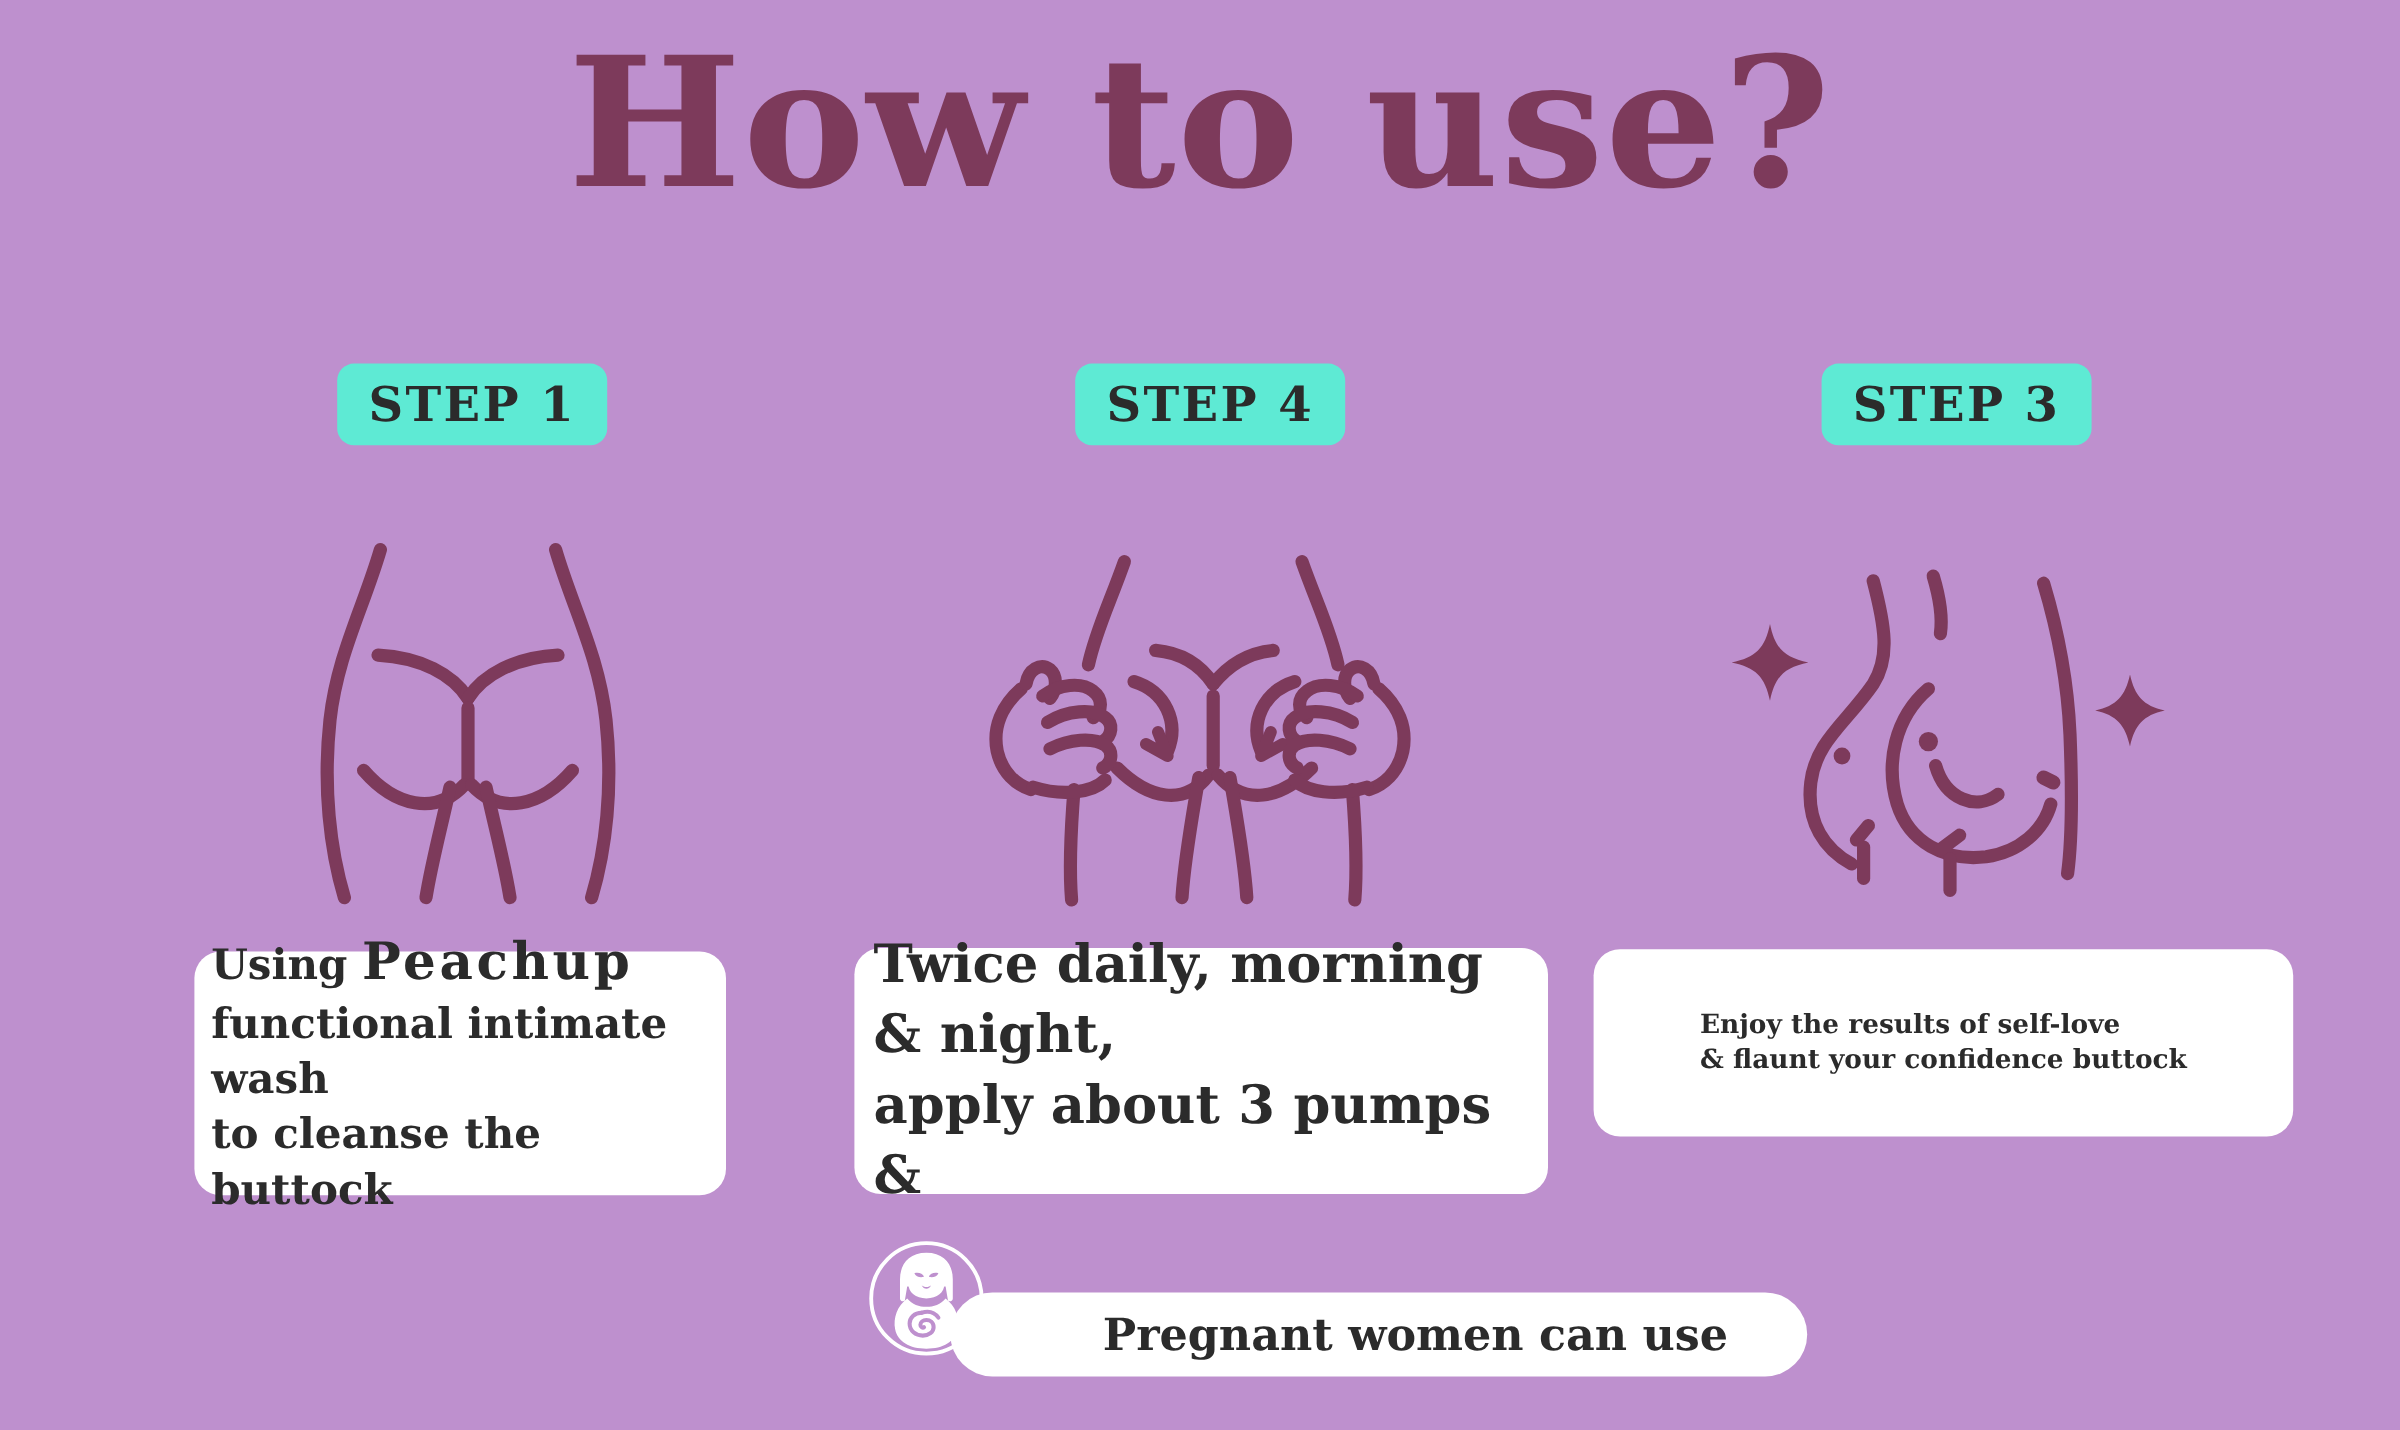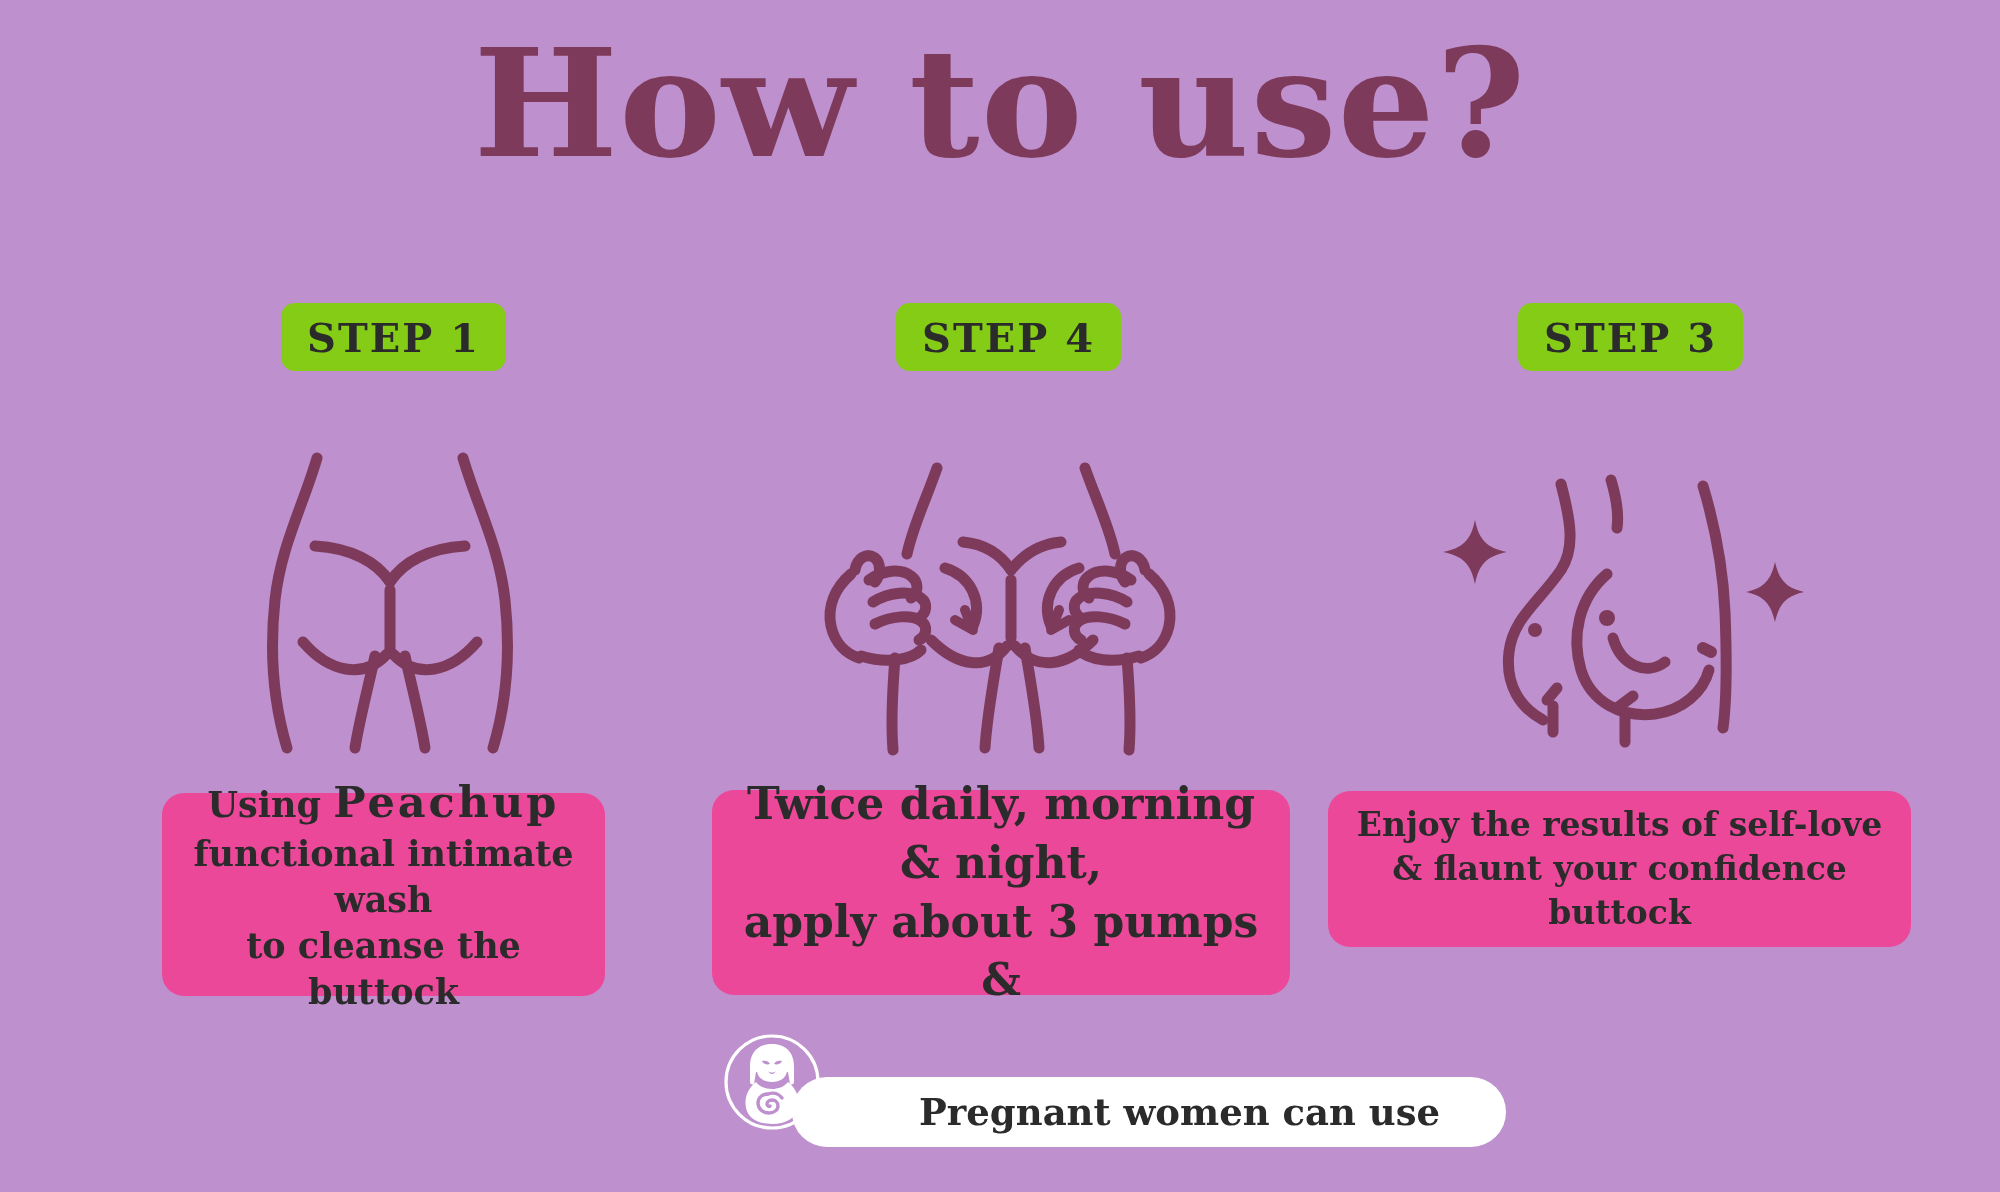--- a/index.html
+++ b/index.html
@@ -21,21 +21,21 @@
     font-size:150px;
     line-height:1.0;
     letter-spacing:1px;
     color:#7d3a5b;
     transform:scaleX(1.02);
   }
 
   
   .badge{
     position:absolute;top:303px;
-    background:#84cc16;
+    background:#5eead4;
     border-radius:14px;
     height:68px;
     display:flex;align-items:center;justify-content:center;
     font-family:"DejaVu Serif","Liberation Serif",serif;
     font-weight:700;
     font-size:40px;
     letter-spacing:2px;
     color:#2b2b2b;
     box-sizing:border-box;
     padding:0 26px;
@@ -50,32 +50,31 @@
     display:flex;align-items:center;justify-content:center;
   }
   .illus1{left:245px;top:450px;width:290px;height:310px;}
   .illus2{left:795px;top:450px;width:410px;height:310px;}
   .illus3{left:1435px;top:470px;width:370px;height:290px;}
   .illus svg{display:block;}
 
   
   .card{
     position:absolute;
-    background:#ec4899;
+    background:#ffffff;
     border-radius:22px;
     display:flex;align-items:center;justify-content:center;
-    text-align:center;
     color:#2b2b2b;
     font-family:"DejaVu Serif","Liberation Serif",serif;
     font-weight:700;
     box-sizing:border-box;
   }
   .card1{left:162px;top:793px;width:443px;height:203px;font-size:35px;line-height:1.32;padding:0 14px;}
   .card2{left:712px;top:790px;width:578px;height:205px;font-size:44px;line-height:1.33;padding:0 16px;}
-  .card3{left:1328px;top:791px;width:583px;height:156px;font-size:33px;line-height:1.34;padding:0 16px;}
+  .card3{left:1328px;top:791px;width:583px;height:156px;font-size:22px;line-height:1.34;padding:0 16px;}
 
   .brand{
     font-weight:700;
     font-size:43px;
     letter-spacing:3px;
   }
   .cardline{display:block;}
 
   
   .pillwrap{position:absolute;left:722px;top:1032px;height:100px;}

